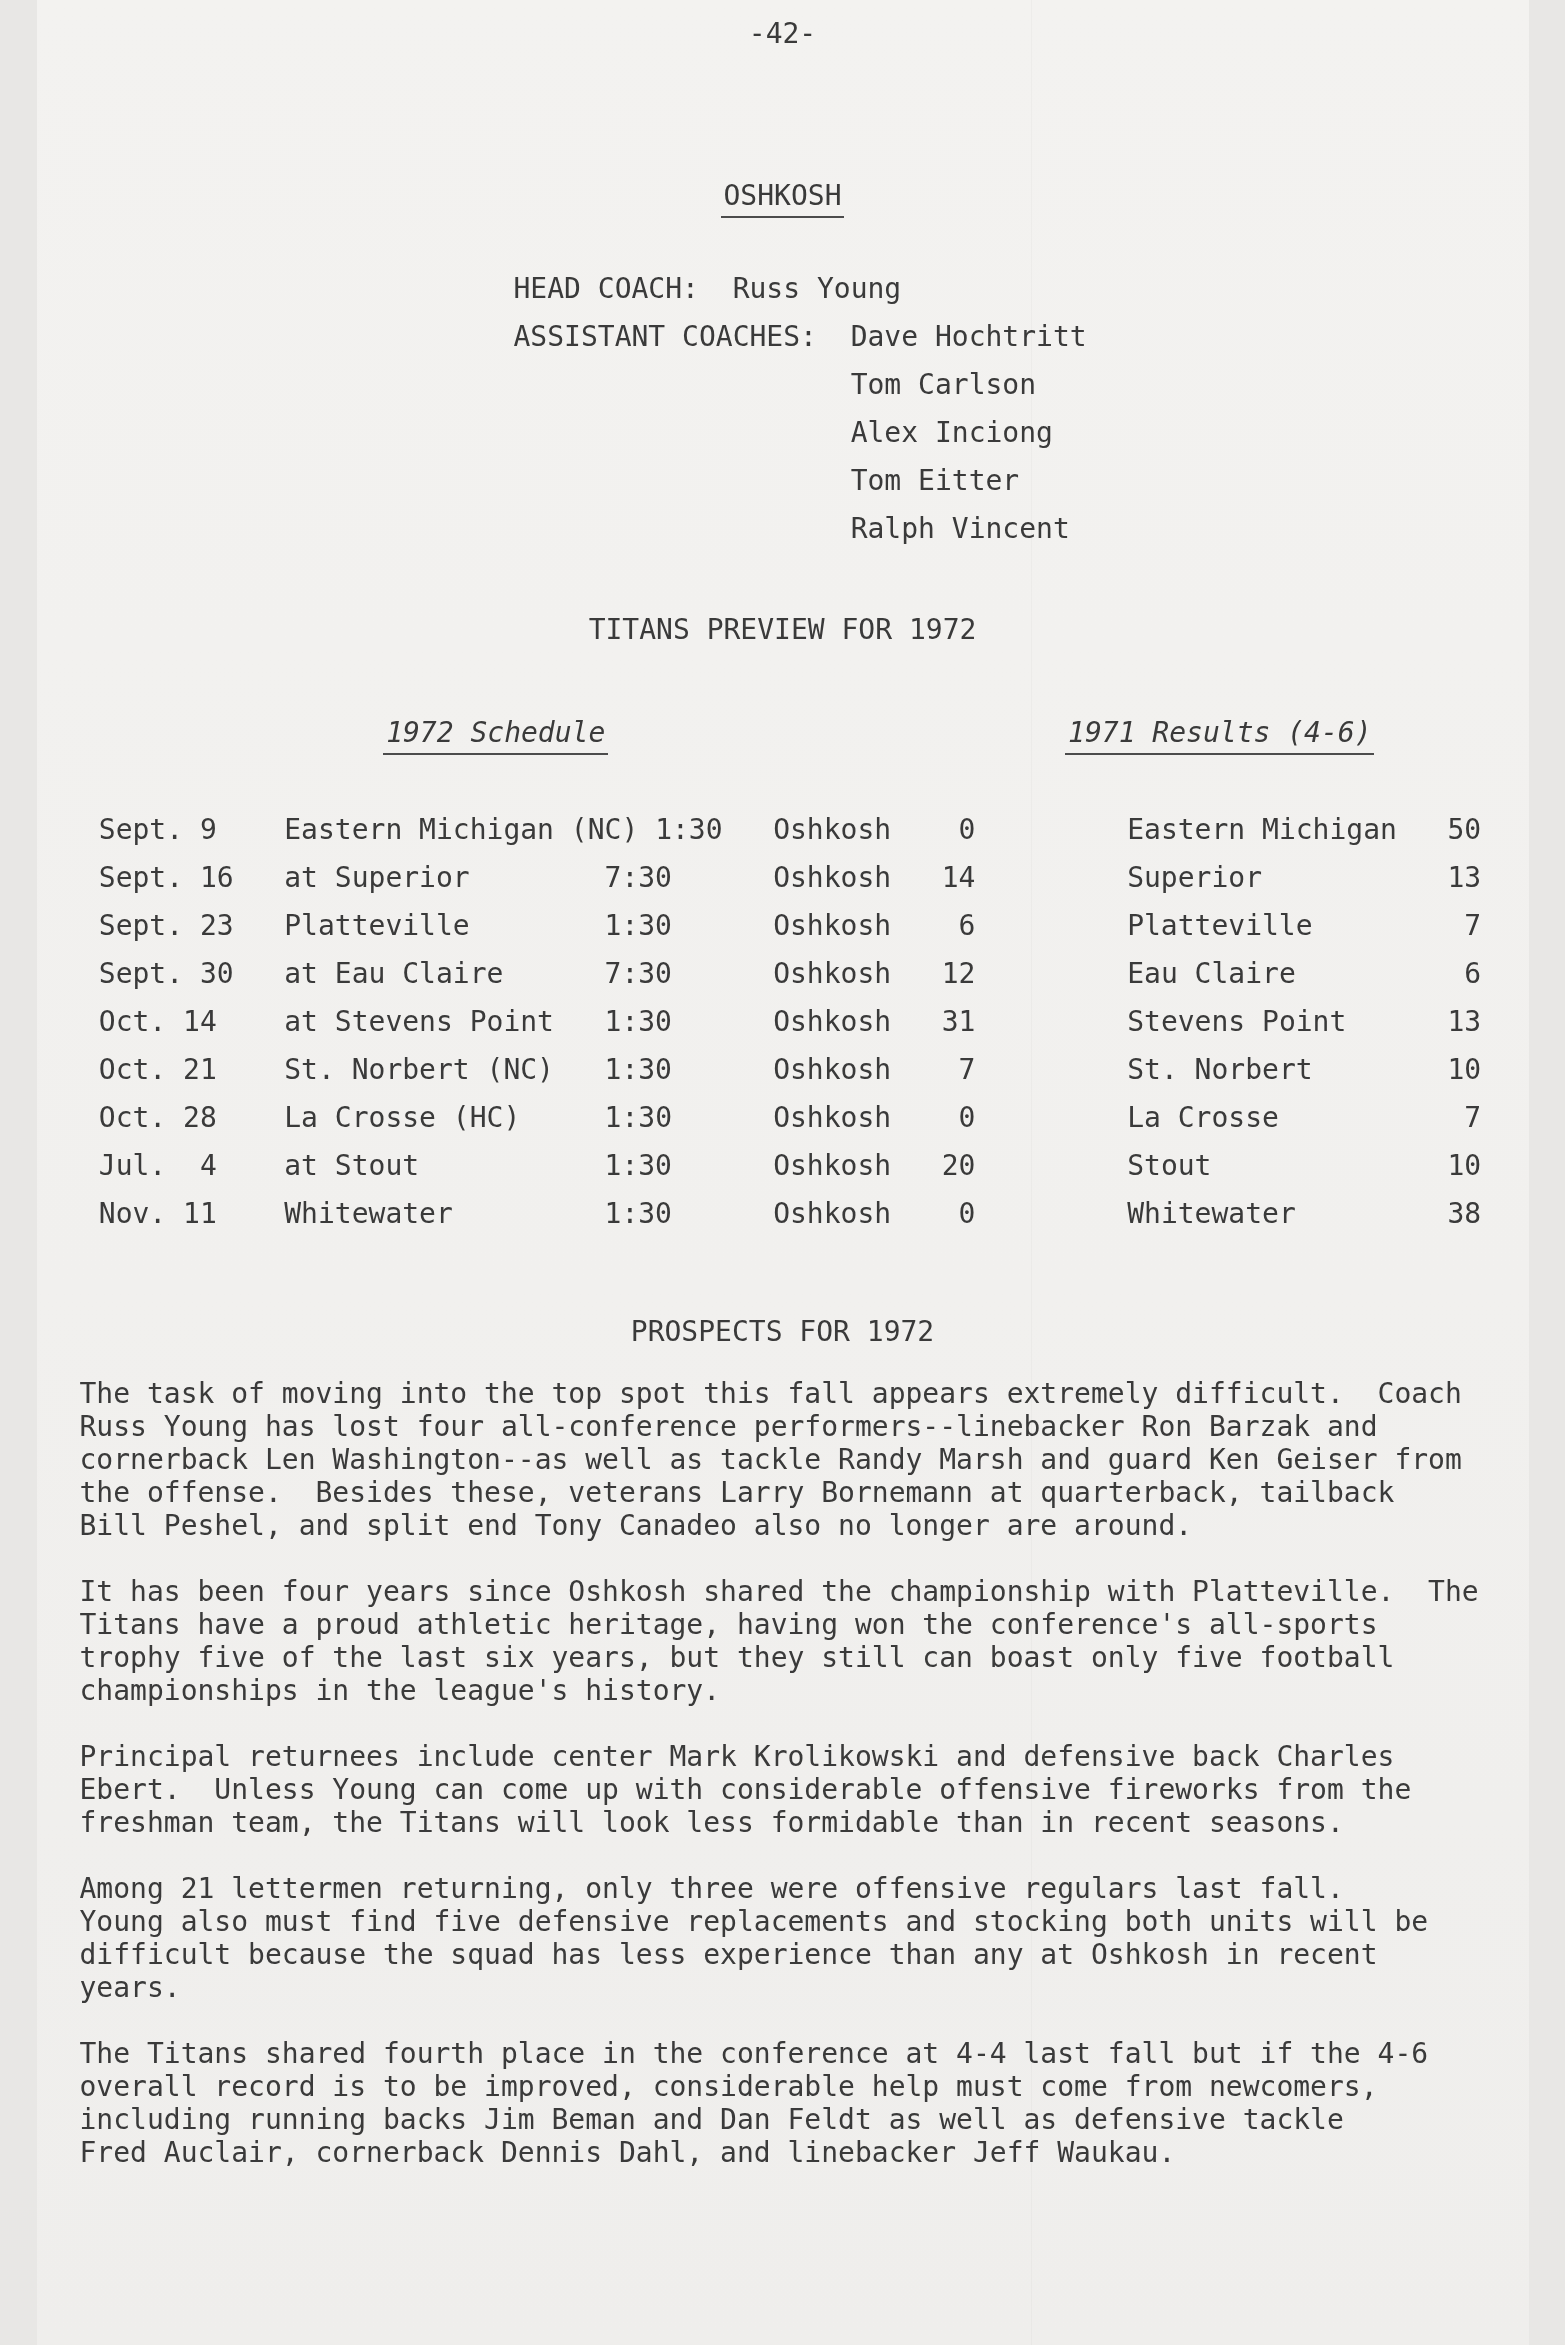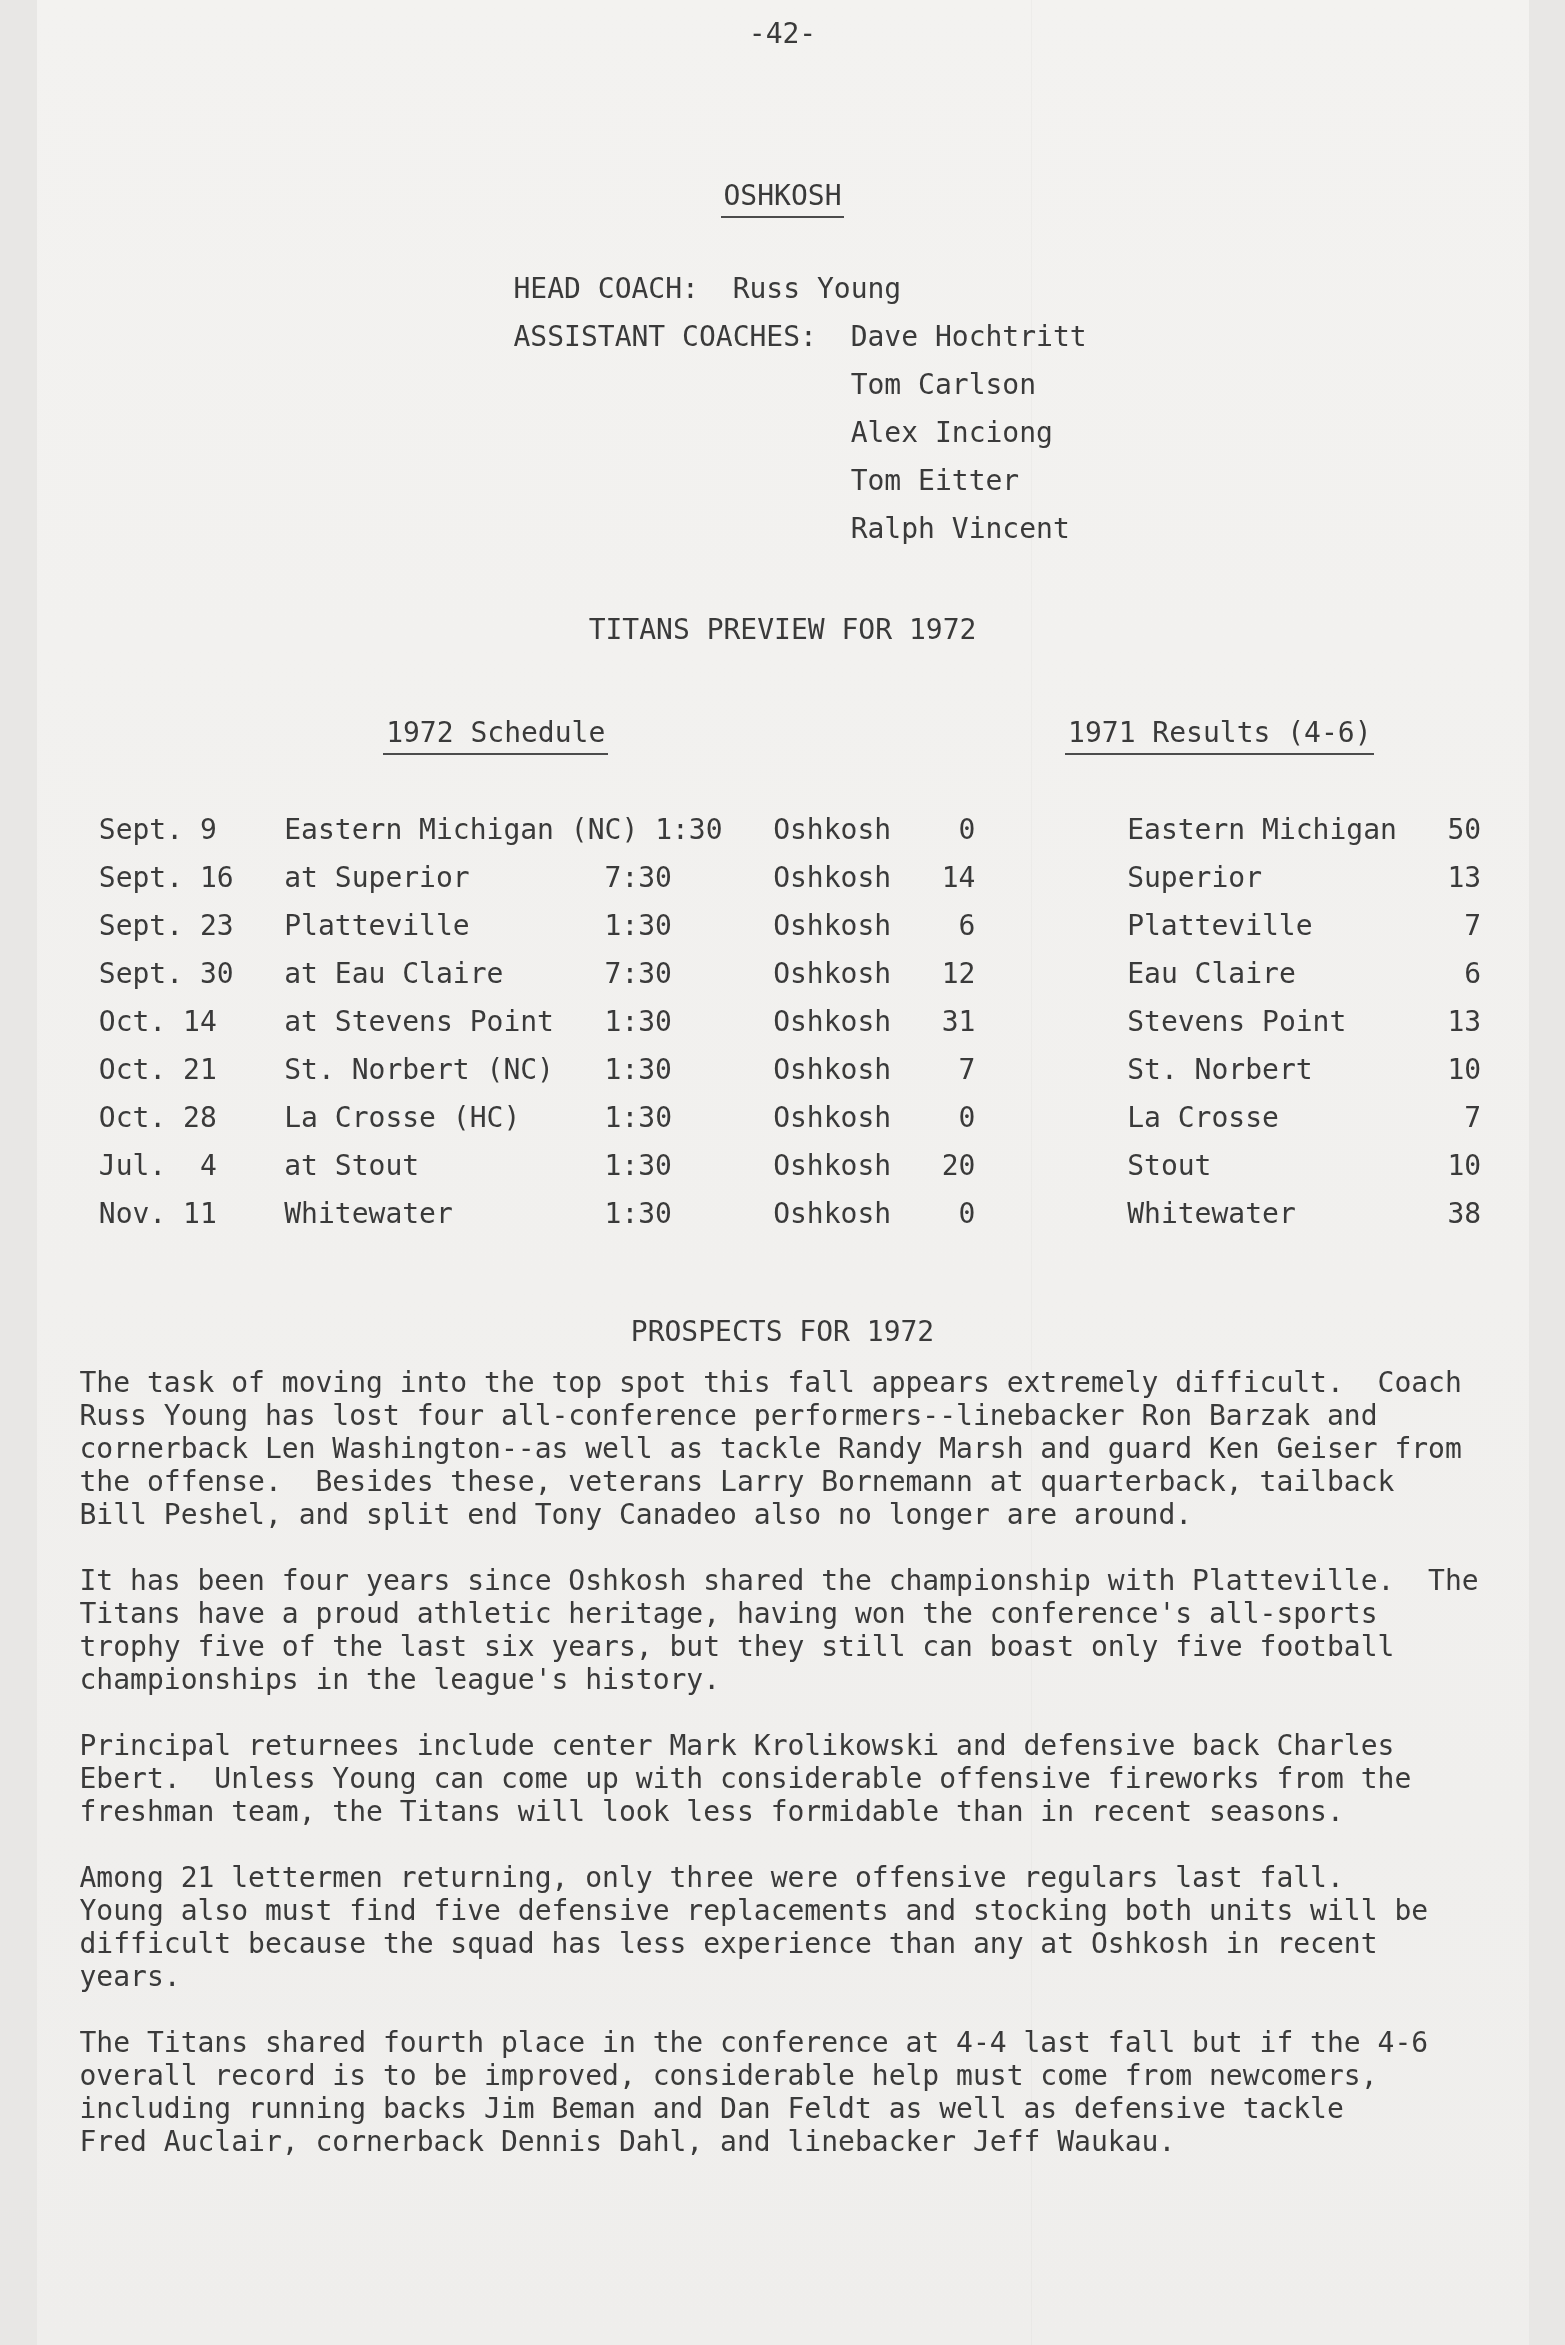--- a/index.html
+++ b/index.html
@@ -28,26 +28,26 @@
   .page-number { text-align: center; }
   h1, h2 { font-size: 28px; font-weight: normal; line-height: 33px; text-align: center; }
   .doc-title { margin: 129px 0 0 0; }
   .u {
     display: inline-block;
     border-bottom: 2.9px solid #4c4c4c;
     padding: 0 2.9px 3.9px 2.9px;
   }
   .coaches { margin: 54px 0 0 434px; white-space: pre; }
   .preview-title { margin: 68px 0 0 0; }
-  .sched-headers { margin-top: 37px; padding-left: 19.3px; white-space: pre; }
+  .sched-headers { margin-top: 37px; padding-left: 19.3px; white-space: pre; font-style: italic; }
   .sched-head-1972 { margin-left: 217px; }
   .sched-head-1971 { margin-left: 457px; }
   .sched-table { margin-top: 25px; padding-left: 19.3px; }
   .srow, .line { white-space: pre; margin-top: 15px; }
-  .prospects-title { margin: 85px 0 18px 0; }
+  .prospects-title { margin: 85px 0 29px 0; }
   .para { white-space: pre; margin: 0 0 33px 0; }
 </style>
 </head>
 <body>
 
 <div class="page">
   <div class="crease"></div>
 
   <div class="page-number">-42-</div>
 

